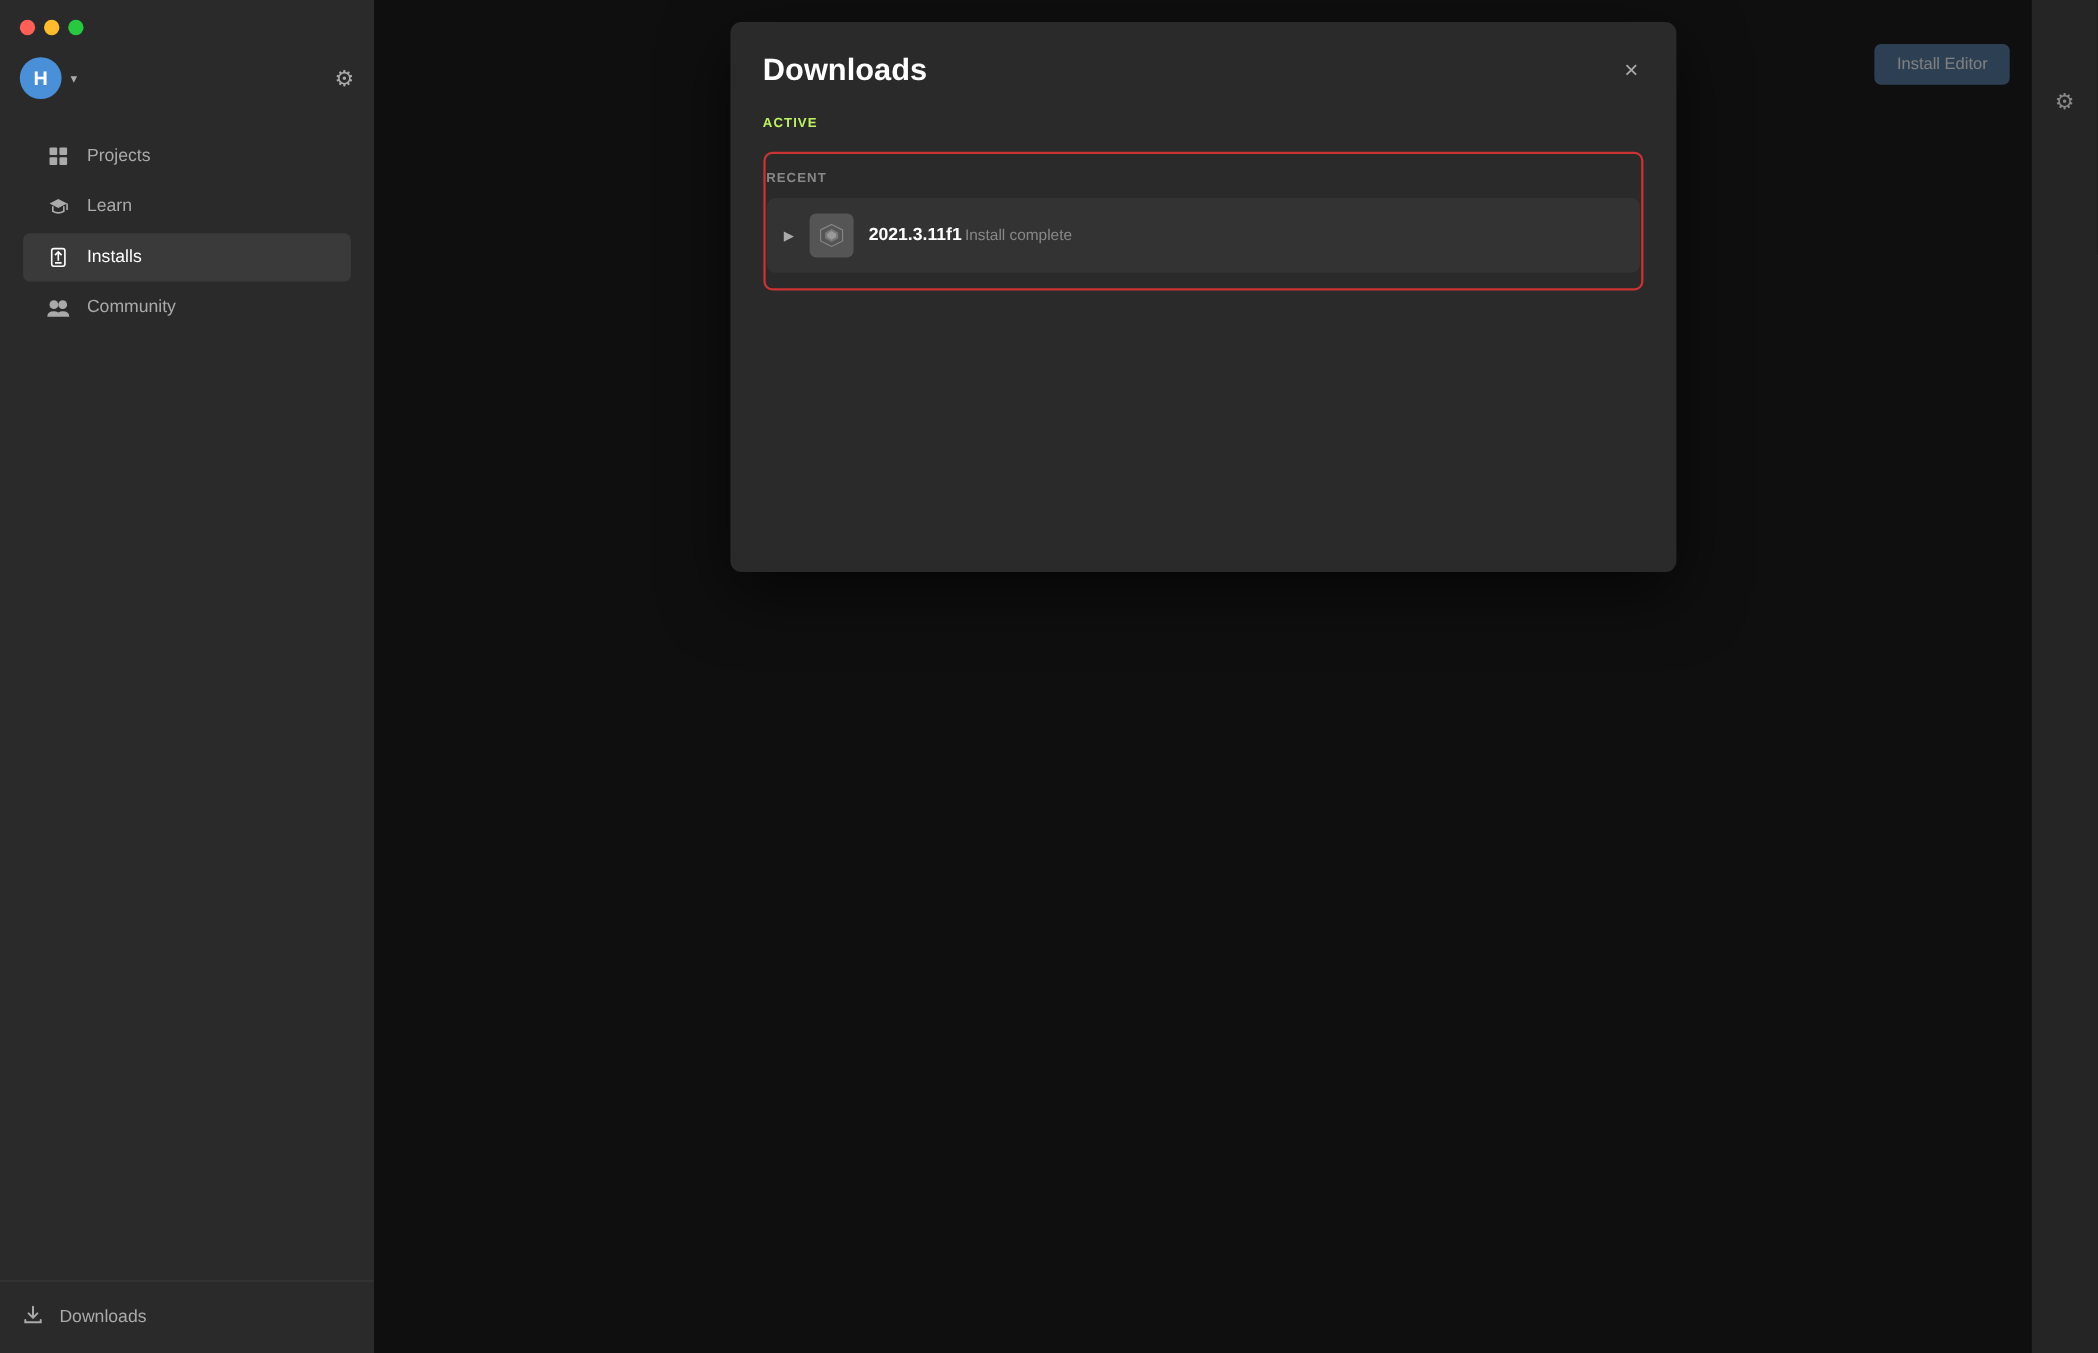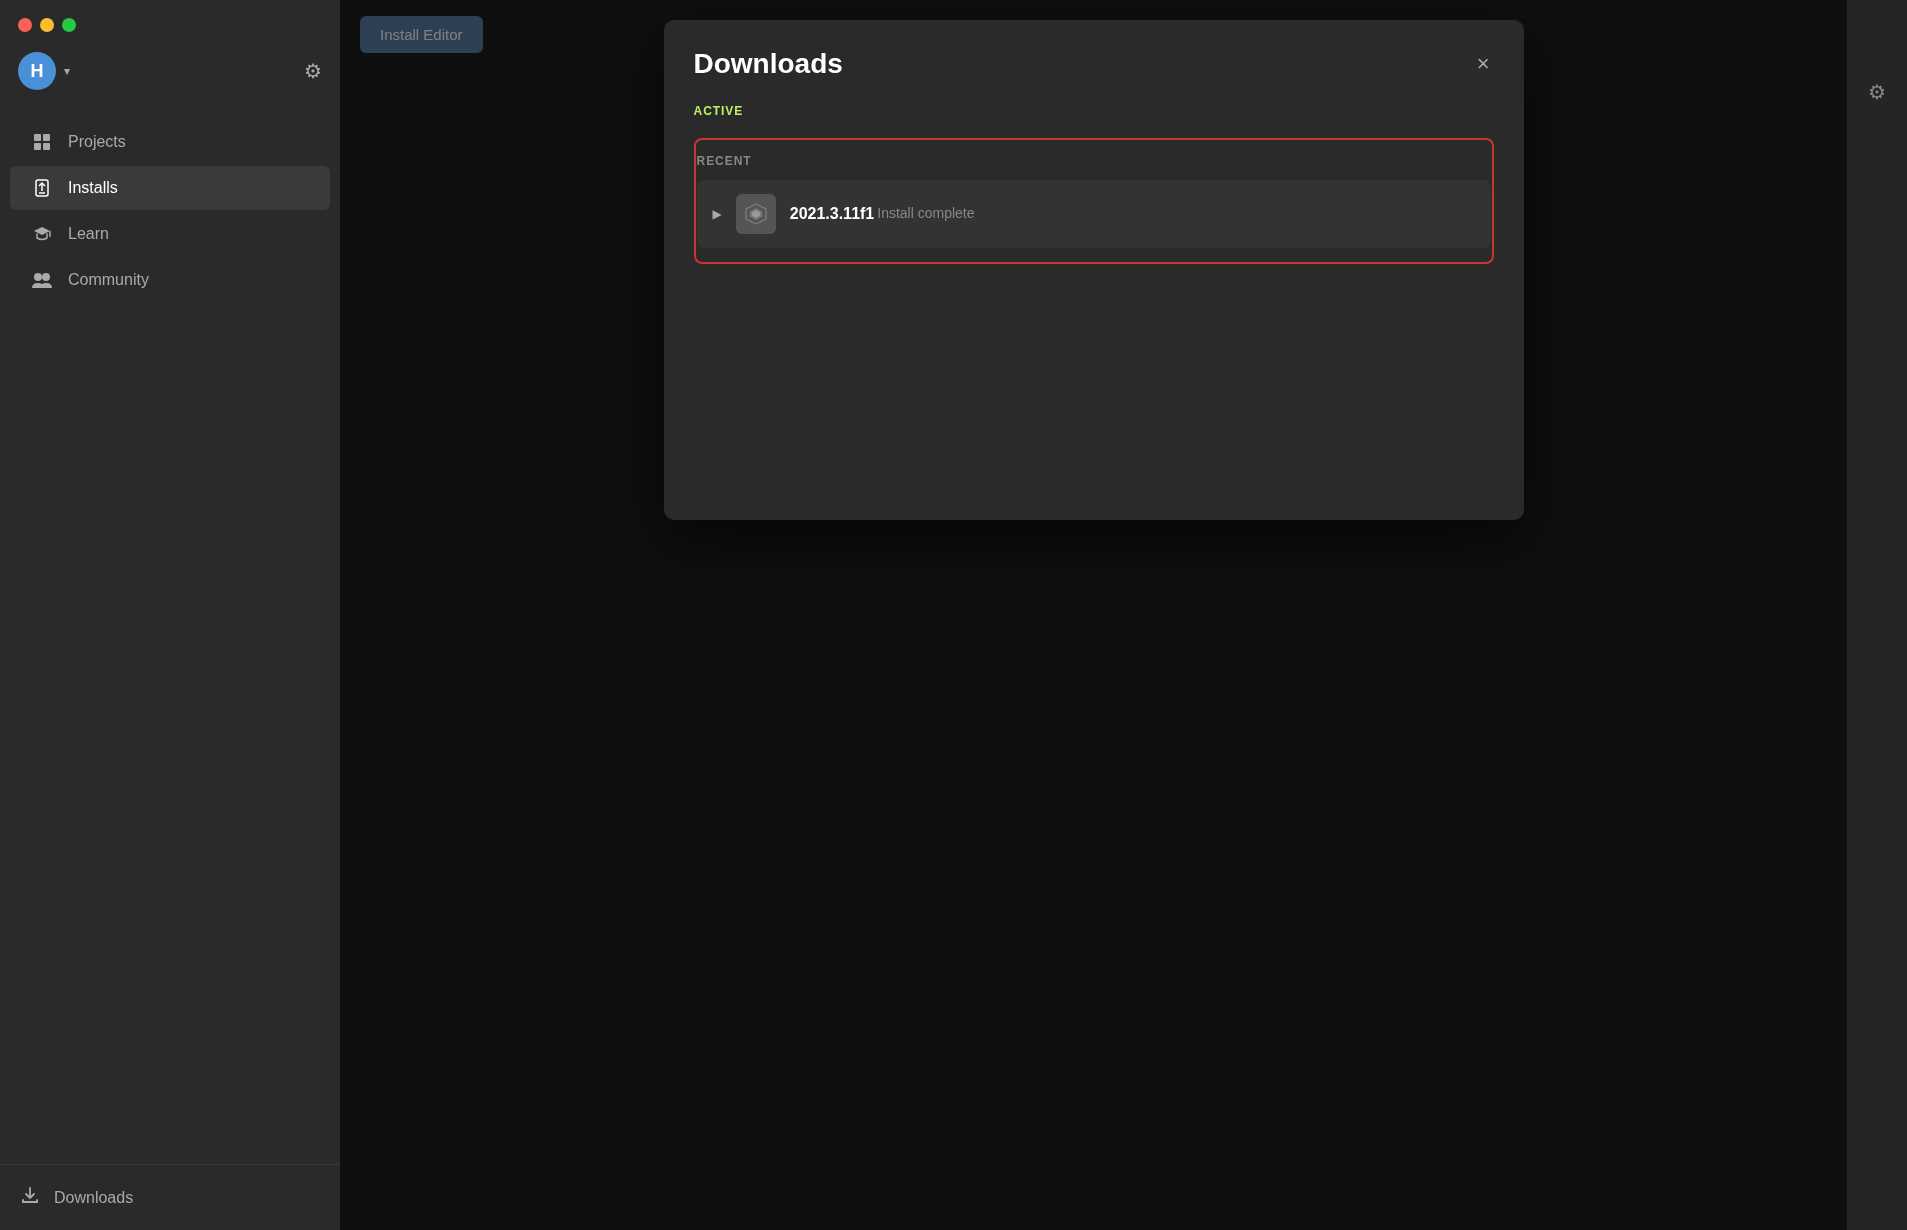--- a/index.html
+++ b/index.html
@@ -70,21 +70,21 @@
     }
 
     .gear-icon-sidebar {
       color: #aaa;
       font-size: 20px;
       cursor: pointer;
     }
 
     .sidebar-nav {
       flex: 1;
-      padding: 8px 0;
+      padding: 8px 11px;
     }
 
     .nav-item {
       display: flex;
       align-items: center;
       gap: 14px;
       padding: 12px 20px;
       color: #aaa;
       cursor: pointer;
       border-radius: 6px;
@@ -129,24 +129,25 @@
       flex: 1;
       background: #1e1e1e;
       display: flex;
       flex-direction: column;
       position: relative;
     }
 
     
     .top-bar {
       display: flex;
-      justify-content: flex-start;
+      justify-content: flex-end;
       align-items: center;
       padding: 16px 20px;
       gap: 12px;
+      margin-top: 24px;
     }
 
     .install-editor-btn {
       background: #5b7fa6;
       color: white;
       border: none;
       padding: 10px 20px;
       border-radius: 6px;
       font-size: 15px;
       cursor: pointer;
@@ -317,41 +318,41 @@
         <svg width="20" height="20" viewBox="0 0 20 20" fill="none">
           <rect x="2" y="2" width="7" height="7" rx="1" fill="#aaa"></rect>
           <rect x="11" y="2" width="7" height="7" rx="1" fill="#aaa"></rect>
           <rect x="2" y="11" width="7" height="7" rx="1" fill="#aaa"></rect>
           <rect x="11" y="11" width="7" height="7" rx="1" fill="#aaa"></rect>
         </svg>
       </span>
       <span class="nav-item-label">Projects</span>
     </div>
 
+    <div class="nav-item">
+      <span class="nav-icon">
+        <svg width="20" height="20" viewBox="0 0 20 20" fill="none">
+          <path d="M10 3 L2 7 L10 11 L18 7 Z" fill="#aaa"></path>
+          <path d="M5 9.5 L5 14 Q10 17 15 14 L15 9.5" fill="none" stroke="#aaa" stroke-width="1.5"></path>
+          <line x1="18" y1="7" x2="18" y2="13" stroke="#aaa" stroke-width="1.5"></line>
+        </svg>
+      </span>
+      <span class="nav-item-label">Learn</span>
+    </div>
+
     <div class="nav-item active">
       <span class="nav-icon">
         <svg width="20" height="20" viewBox="0 0 20 20" fill="none">
           <rect x="4" y="2" width="12" height="16" rx="2" fill="none" stroke="#fff" stroke-width="1.5"></rect>
           <path d="M7 8 L10 5 L13 8" stroke="#fff" stroke-width="1.5" fill="none"></path>
           <line x1="10" y1="5" x2="10" y2="13" stroke="#fff" stroke-width="1.5"></line>
           <line x1="7" y1="15" x2="13" y2="15" stroke="#fff" stroke-width="1.5"></line>
         </svg>
       </span>
       <span class="nav-item-label">Installs</span>
-    </div>
-
-    <div class="nav-item">
-      <span class="nav-icon">
-        <svg width="20" height="20" viewBox="0 0 20 20" fill="none">
-          <path d="M10 3 L2 7 L10 11 L18 7 Z" fill="#aaa"></path>
-          <path d="M5 9.5 L5 14 Q10 17 15 14 L15 9.5" fill="none" stroke="#aaa" stroke-width="1.5"></path>
-          <line x1="18" y1="7" x2="18" y2="13" stroke="#aaa" stroke-width="1.5"></line>
-        </svg>
-      </span>
-      <span class="nav-item-label">Learn</span>
     </div>
 
     <div class="nav-item">
       <span class="nav-icon">
         <svg width="22" height="20" viewBox="0 0 22 20" fill="none">
           <circle cx="7" cy="7" r="4" fill="#aaa"></circle>
           <circle cx="15" cy="7" r="4" fill="#aaa"></circle>
           <path d="M1 18 Q1 13 7 13 Q9 13 11 14 Q13 13 15 13 Q21 13 21 18" fill="#aaa"></path>
         </svg>
       </span>

